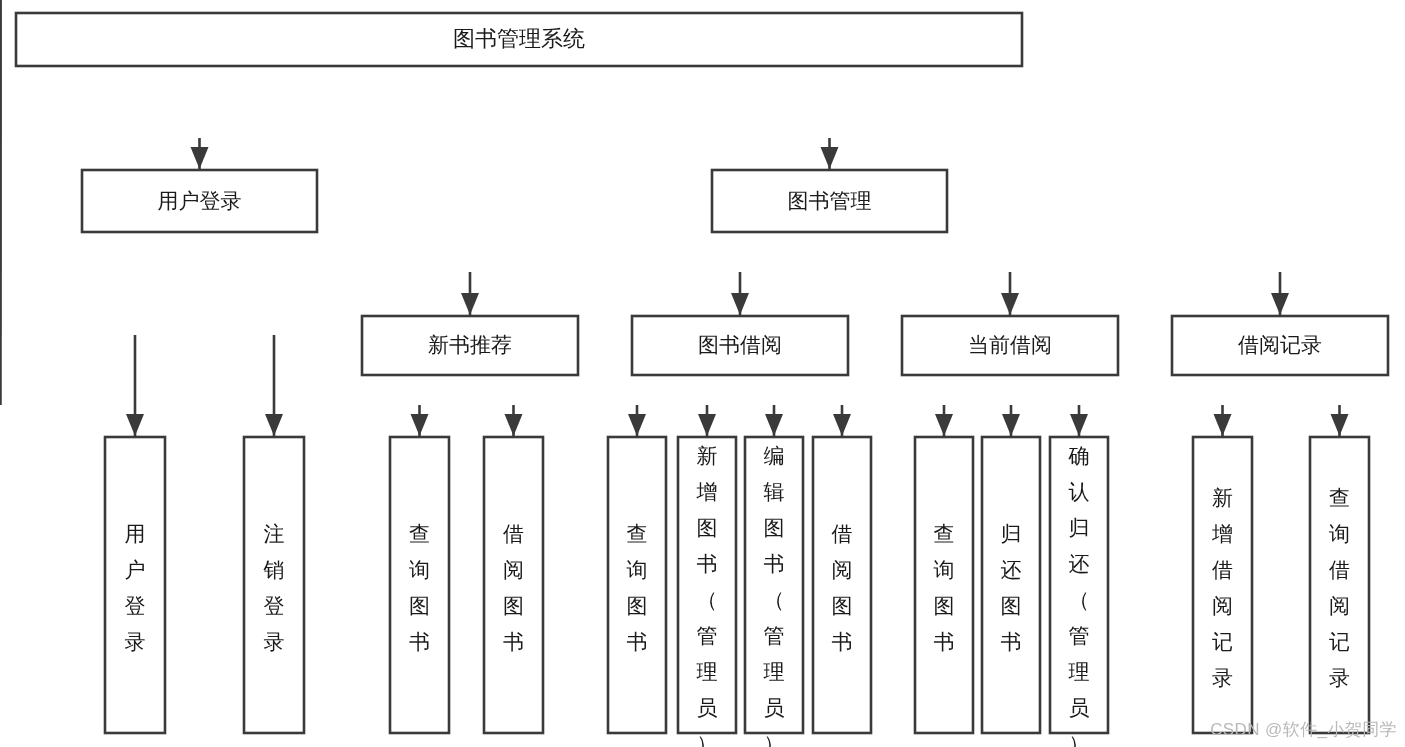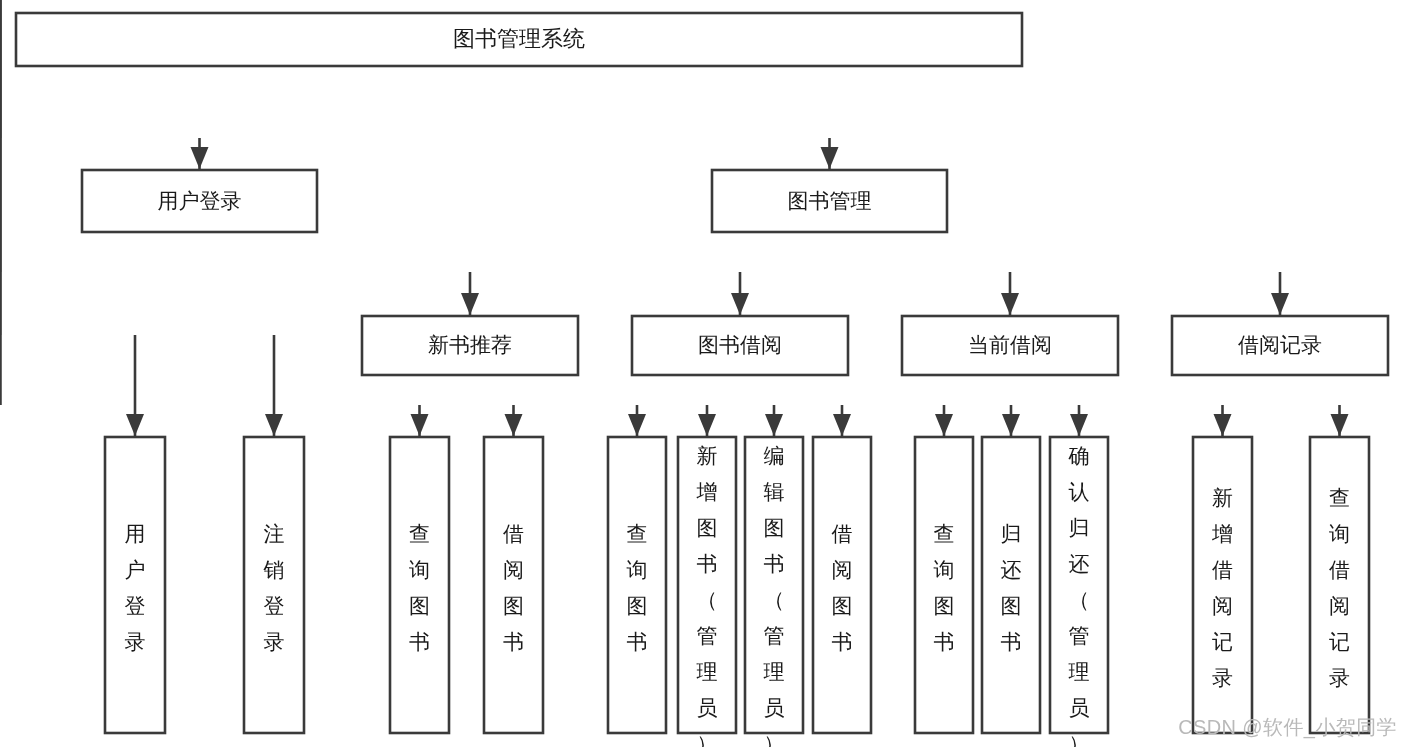--- a/index.html
+++ b/index.html
@@ -50,21 +50,21 @@
     text-anchor: middle;
   }
   .title-label {
     font-size: 22px;
   }
   .watermark {
     position: absolute;
     right: 8px;
     bottom: 6px;
     font-family: "Liberation Sans", sans-serif;
-    font-size: 20px;
+    font-size: 17px;
     color: #b9b9b9;
     letter-spacing: 0.4px;
     white-space: nowrap;
     user-select: none;
   }
 </style>
 </head>
 <body>
 
 <div id="diagram-root">

